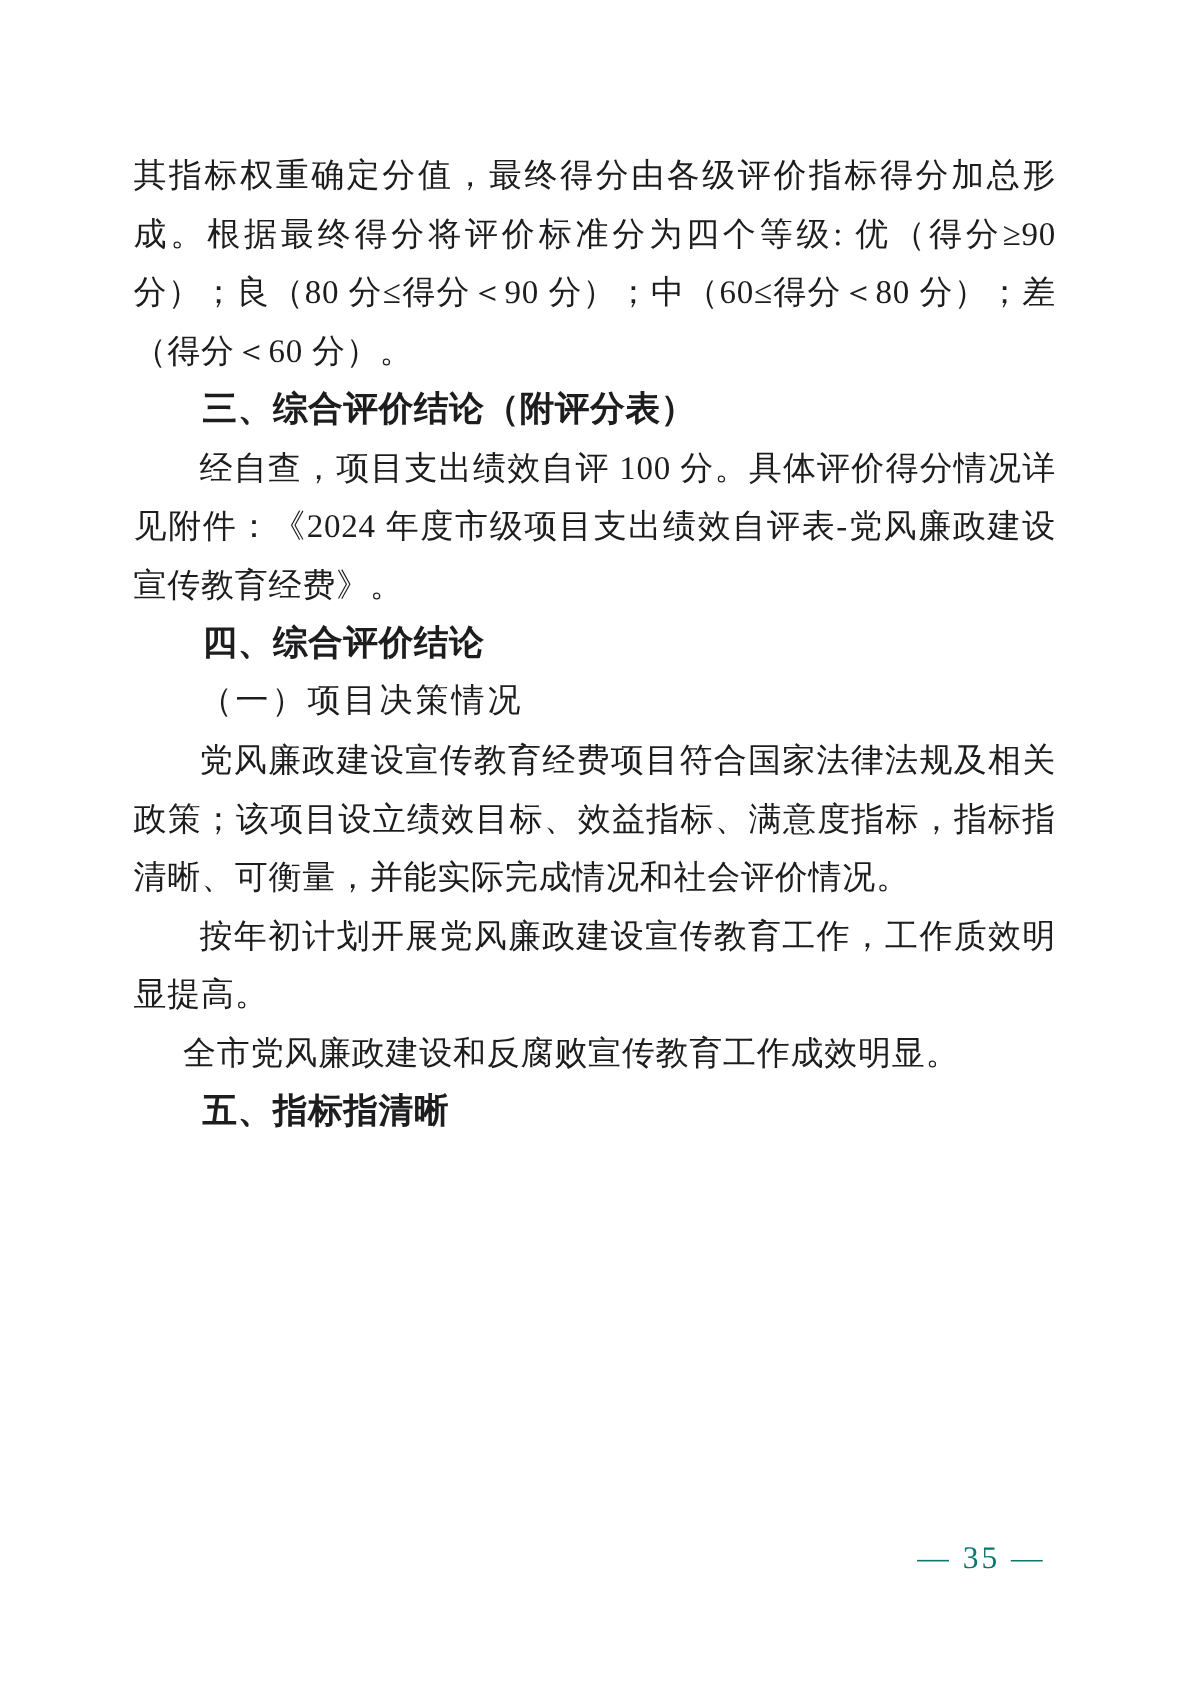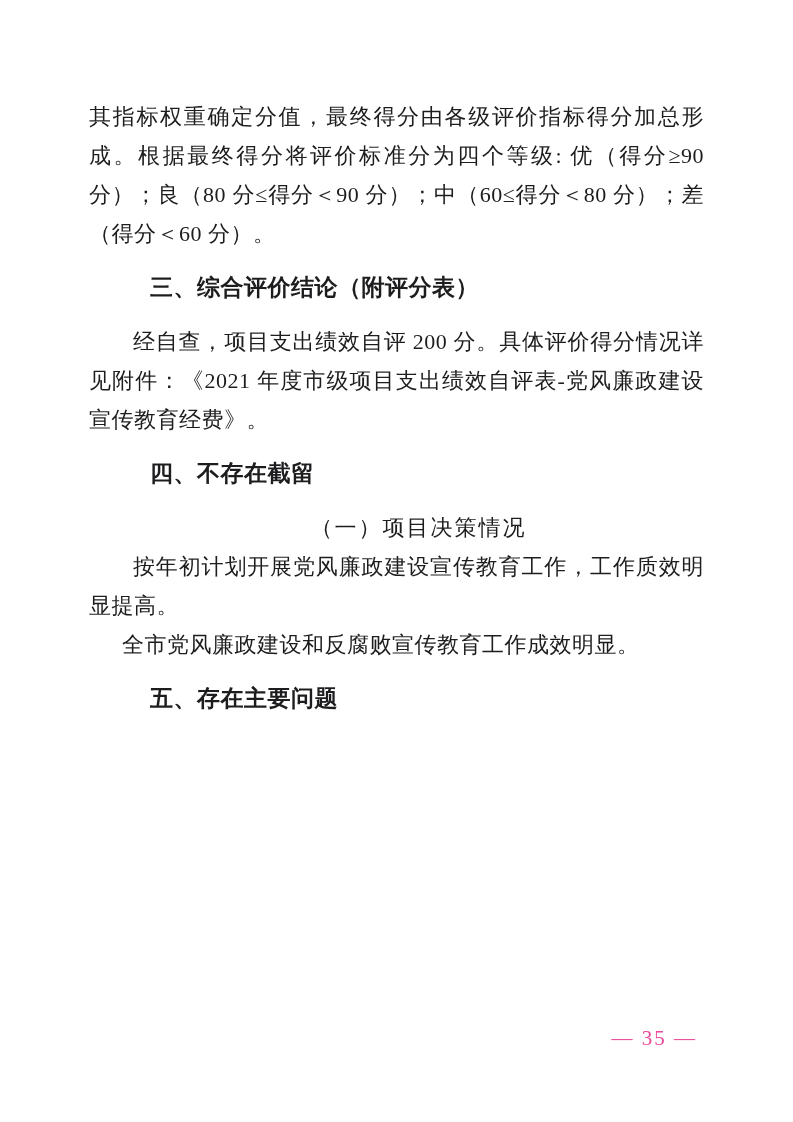--- a/index.html
+++ b/index.html
@@ -24,76 +24,76 @@
   .body-para {
     margin: 0;
     font-family: "Liberation Serif", "DejaVu Serif", serif;
     font-size: 22px;
     line-height: 39px;
     text-align: justify;
     text-justify: inter-ideograph;
     letter-spacing: 0.5px;
   }
   .section-heading {
-    margin: 15px;
+    margin: 0;
     font-family: "Liberation Sans", "DejaVu Sans", sans-serif;
     font-weight: 700;
     font-size: 23px;
     line-height: 39px;
     text-indent: 2em;
     letter-spacing: 0.5px;
   }
   .subsection-title {
     margin: 0;
     font-family: "DejaVu Serif", "Liberation Serif", serif;
     font-weight: 400;
     font-size: 22px;
     line-height: 39px;
     text-indent: 2em;
     letter-spacing: 2px;
-    text-align: center;
   }
   .no-indent   { text-indent: 0; }
   .indent-2    { text-indent: 2em; }
   .indent-24   { text-indent: 2.4em; }
   .indent-15   { text-indent: 1.5em; }
   .page-number {
     position: absolute;
     top: 1026px;
     right: 96px;
     font-family: "Liberation Serif", "DejaVu Serif", serif;
     font-size: 21px;
-    color: #ec4899;
+    color: #0f766e;
     letter-spacing: 2px;
     white-space: nowrap;
   }
 </style>
 </head>
 <body>
 
 <div class="page">
   <div class="content">
 
     <p class="body-para no-indent">其指标权重确定分值，最终得分由各级评价指标得分加总形成。根据最终得分将评价标准分为四个等级: 优（得分≥90 分）；良（80 分≤得分＜90 分）；中（60≤得分＜80 分）；差（得分＜60 分）。</p>
 
     <h2 class="section-heading">三、综合评价结论（附评分表）</h2>
 
-    <p class="body-para indent-2">经自查，项目支出绩效自评 200 分。具体评价得分情况详见附件：《2021 年度市级项目支出绩效自评表-党风廉政建设宣传教育经费》。</p>
+    <p class="body-para indent-2">经自查，项目支出绩效自评 100 分。具体评价得分情况详见附件：《2024 年度市级项目支出绩效自评表-党风廉政建设宣传教育经费》。</p>
 
-    <h2 class="section-heading">四、不存在截留</h2>
+    <h2 class="section-heading">四、综合评价结论</h2>
 
     <h3 class="subsection-title">（一）项目决策情况</h3>
 
+    <p class="body-para indent-2">党风廉政建设宣传教育经费项目符合国家法律法规及相关政策；该项目设立绩效目标、效益指标、满意度指标，指标指清晰、可衡量，并能实际完成情况和社会评价情况。</p>
 
 
 
 
     <p class="body-para indent-2">按年初计划开展党风廉政建设宣传教育工作，工作质效明显提高。</p>
 
 
     <p class="body-para indent-15">全市党风廉政建设和反腐败宣传教育工作成效明显。</p>
 
-    <h2 class="section-heading">五、存在主要问题</h2>
+    <h2 class="section-heading">五、指标指清晰</h2>
 
   </div>
 
   <div class="page-number">— 35 —</div>
 </div>
 
 </body></html>

